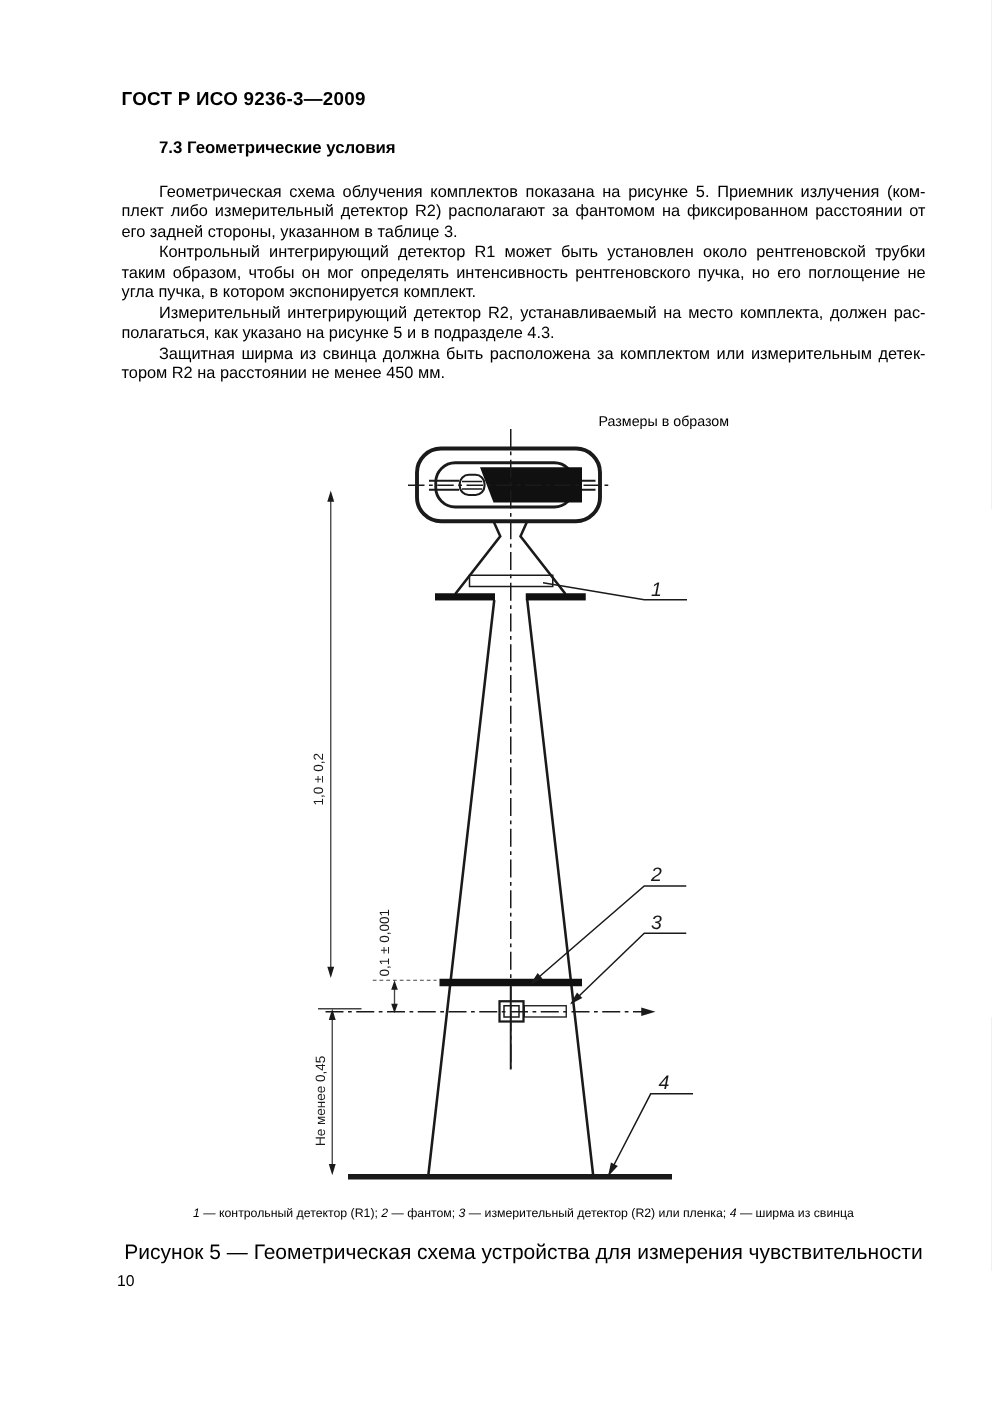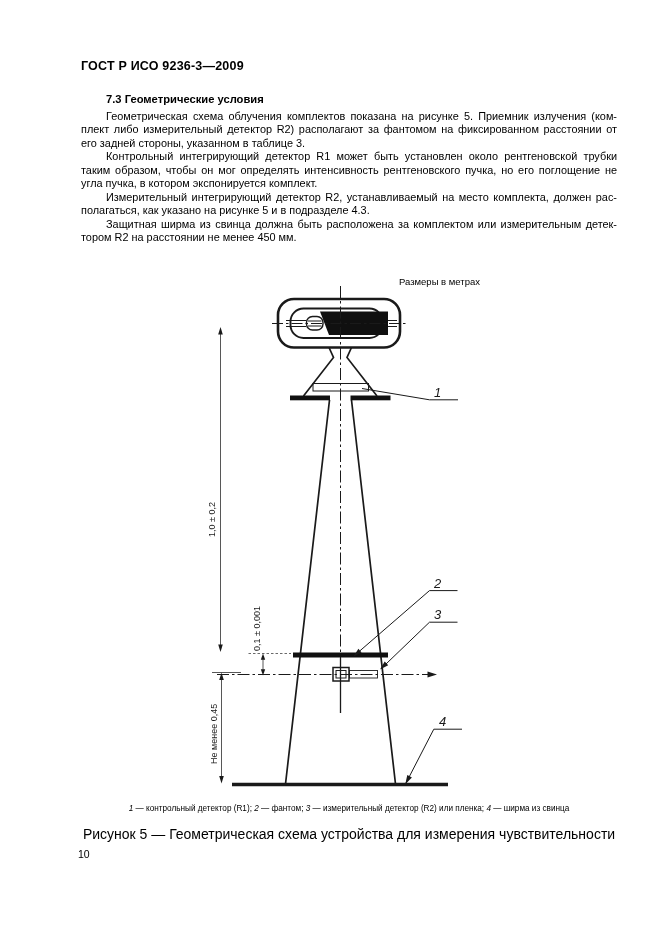--- a/index.html
+++ b/index.html
@@ -4,21 +4,21 @@
 <style>
   html,body{margin:0;padding:0;background:#e8e8e8;}
   .page{
     position:relative;width:661px;height:936px;background:#ffffff;
     font-family:"Liberation Sans",sans-serif;color:#000000;overflow:hidden;
     margin:0 auto;
   }
   .abs{position:absolute;}
   .doc-header{left:81px;top:59px;font-weight:bold;font-size:12.5px;letter-spacing:.2px;}
   .textblock{left:81px;top:92px;width:536px;}
-  .sec-heading{margin-left:25px;font-weight:bold;font-size:11.2px;line-height:14px;margin-bottom:4px;}
+  .sec-heading{margin-left:25px;font-weight:bold;font-size:11.2px;line-height:14px;margin-bottom:16px;}
   .bline{font-size:10.9px;line-height:13.45px;height:13.45px;}
   .bline.j{text-align:justify;overflow:hidden;}
   .bline.j::after{content:"";display:inline-block;width:100%;height:0;}
   .bline.ind{text-indent:25px;}
   .size-note{left:399px;top:276px;font-size:9.5px;}
   .legend{left:81px;top:804px;width:536px;text-align:center;font-size:8.2px;white-space:nowrap;}
   .legend .it{font-style:italic;}
   .caption{left:81px;top:826px;width:536px;text-align:center;font-size:14px;}
   .pagenum{left:78px;top:848px;font-size:10.5px;}
   svg .ln{stroke:#1a1a1a;fill:none;}
@@ -44,21 +44,21 @@
         <div class="bline j ind">Контрольный интегрирующий детектор R1 может быть установлен около рентгеновской трубки</div>
         <div class="bline j">таким образом, чтобы он мог определять интенсивность рентгеновского пучка, но его поглощение не</div>
         <div class="bline">угла пучка, в котором экспонируется комплект.</div>
         <div class="bline j ind">Измерительный интегрирующий детектор R2, устанавливаемый на место комплекта, должен рас-</div>
         <div class="bline">полагаться, как указано на рисунке 5 и в подразделе 4.3.</div>
         <div class="bline j ind">Защитная ширма из свинца должна быть расположена за комплектом или измерительным детек-</div>
         <div class="bline">тором R2 на расстоянии не менее 450 мм.</div>
       </div>
   </div>
 
-  <div class="abs size-note">Размеры в метрах</div>
+  <div class="abs size-note">Размеры в образом</div>
 
   <svg class="abs" style="left:150px;top:280px;width:340px;height:515px;" viewBox="150 280 340 515">
     <defs>
       <pattern id="hatch" patternUnits="userSpaceOnUse" width="4.5" height="4.5" patternTransform="rotate(45)">
         <rect width="4.5" height="4.5" fill="#ffffff"></rect>
         <line x1="0" y1="0" x2="0" y2="4.5" stroke="#1a1a1a" stroke-width="1.4"></line>
       </pattern>
     </defs>
 
     <path class="ln" d="M329.5 400 L285.5 784 M351.5 400 L395.5 784" stroke-width="1.7"></path>

